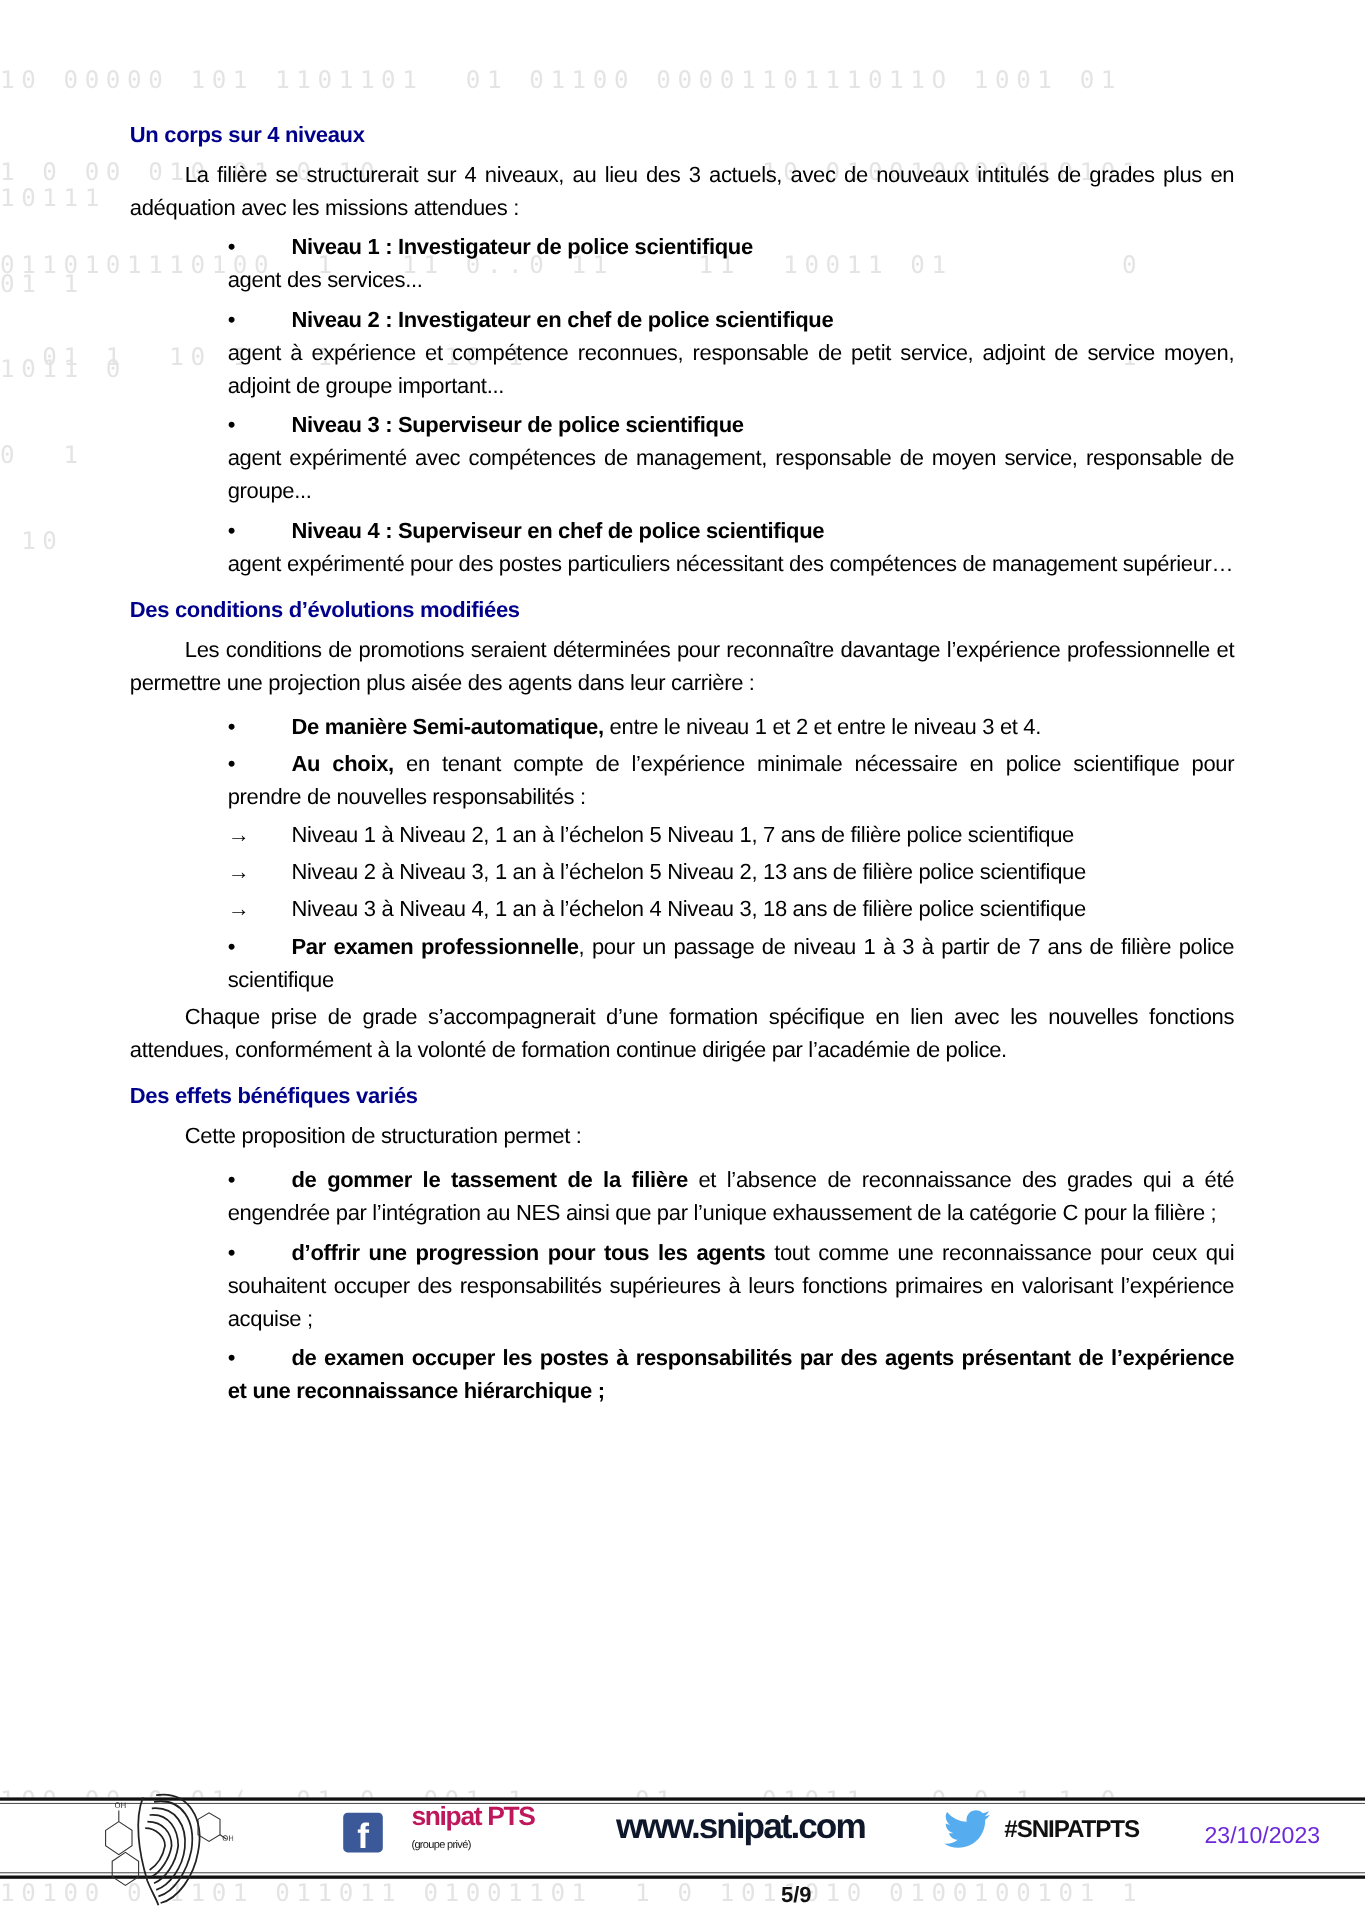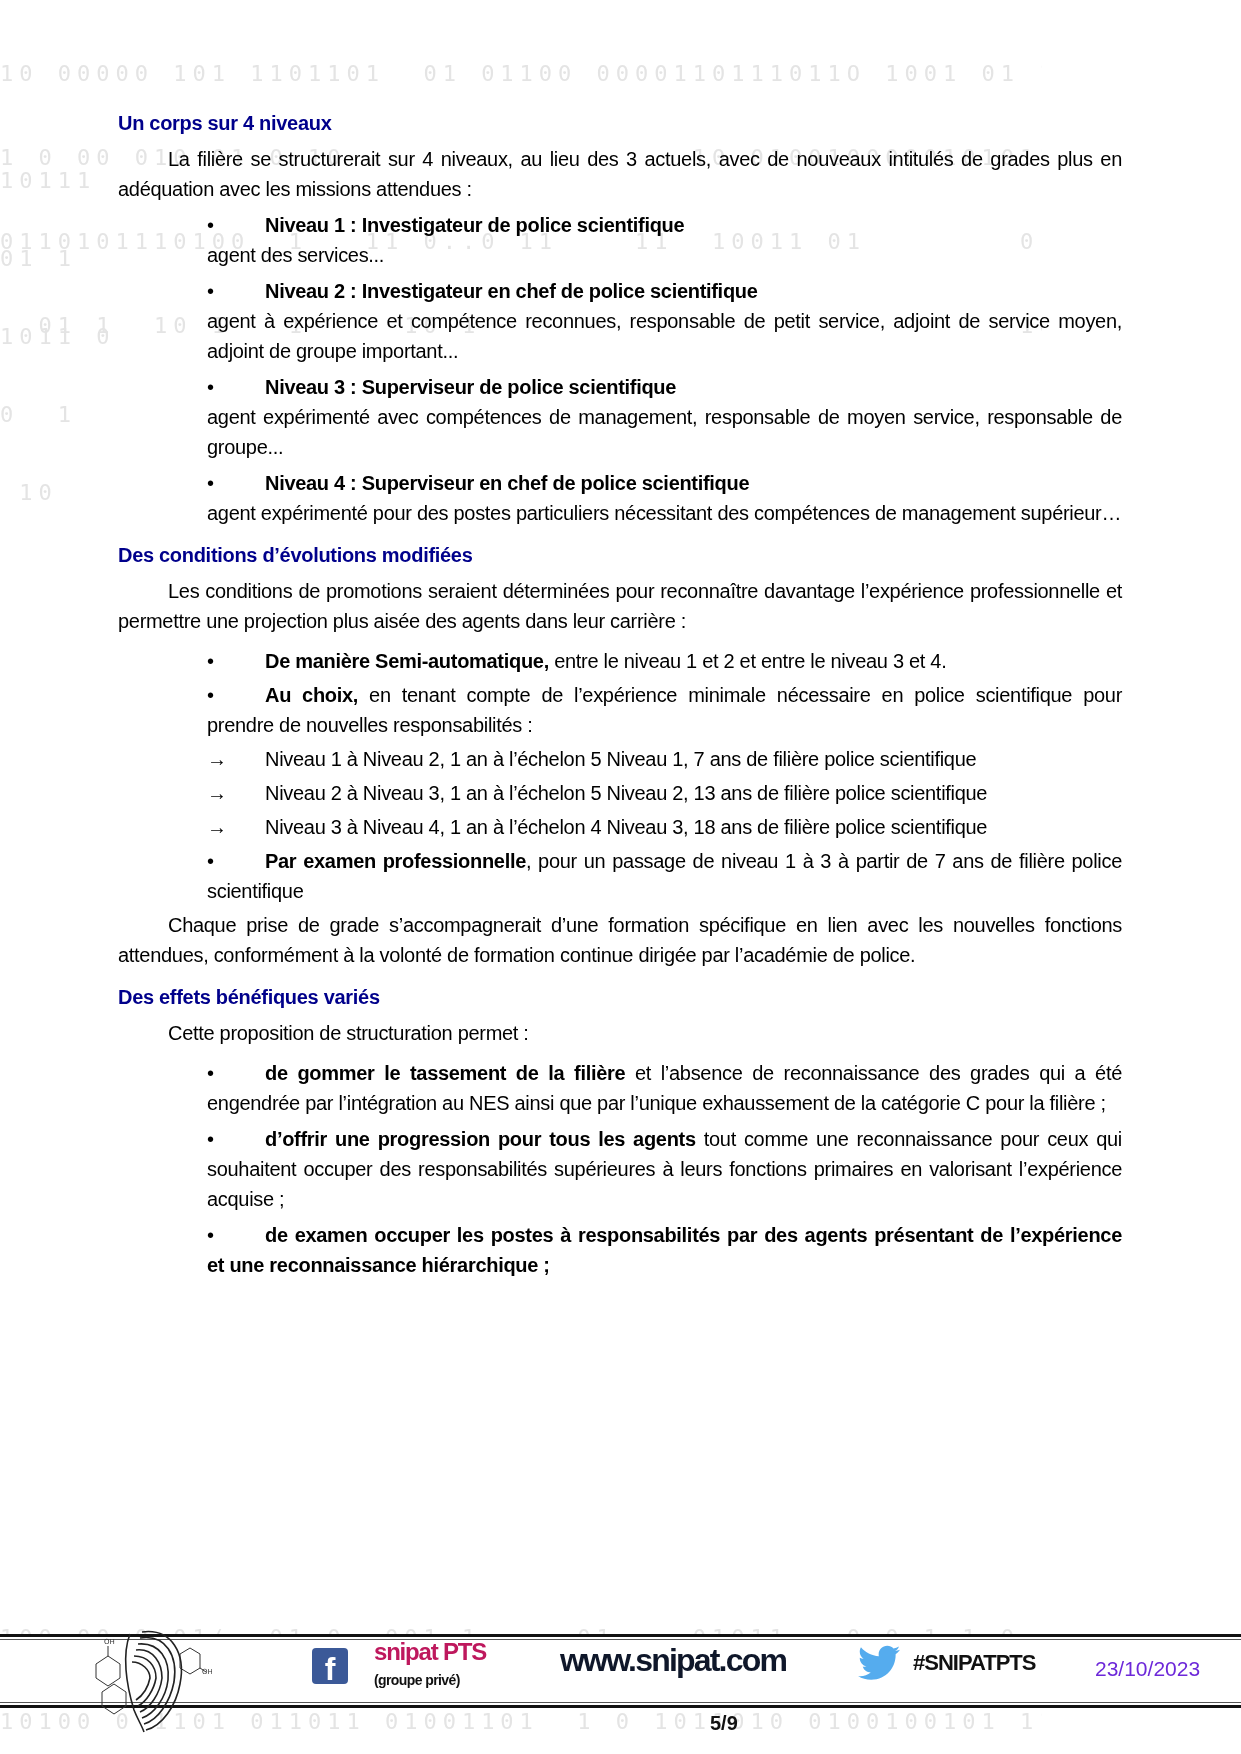--- a/index.html
+++ b/index.html
@@ -63,21 +63,21 @@
     font-family: "Liberation Sans", sans-serif; font-weight: bold;
     font-size: 32px; text-align: center; line-height: 42px; overflow: hidden;
   }
   .fb-name {
     position: absolute; left: 374px; top: 1638px;
     font-family: "Liberation Sans", sans-serif; font-size: 24px; font-weight: bold;
     letter-spacing: -1.2px; color: #be185d;
   }
   .fb-sub {
     position: absolute; left: 374px; top: 1672px;
-    font-size: 14px; font-weight: bold; letter-spacing: -0.6px; color: #111;
+    font-size: 10px; font-weight: normal; letter-spacing: -0.6px; color: #111;
   }
   .website {
     position: absolute; left: 560px; top: 1642px;
     font-size: 32px; font-weight: bold; letter-spacing: -1.8px; color: #0f172a;
   }
   .tw-icon {
     position: absolute; left: 858px; top: 1645px; width: 42px; height: 36px;
   }
   .hashtag {
     position: absolute; left: 913px; top: 1650px;

